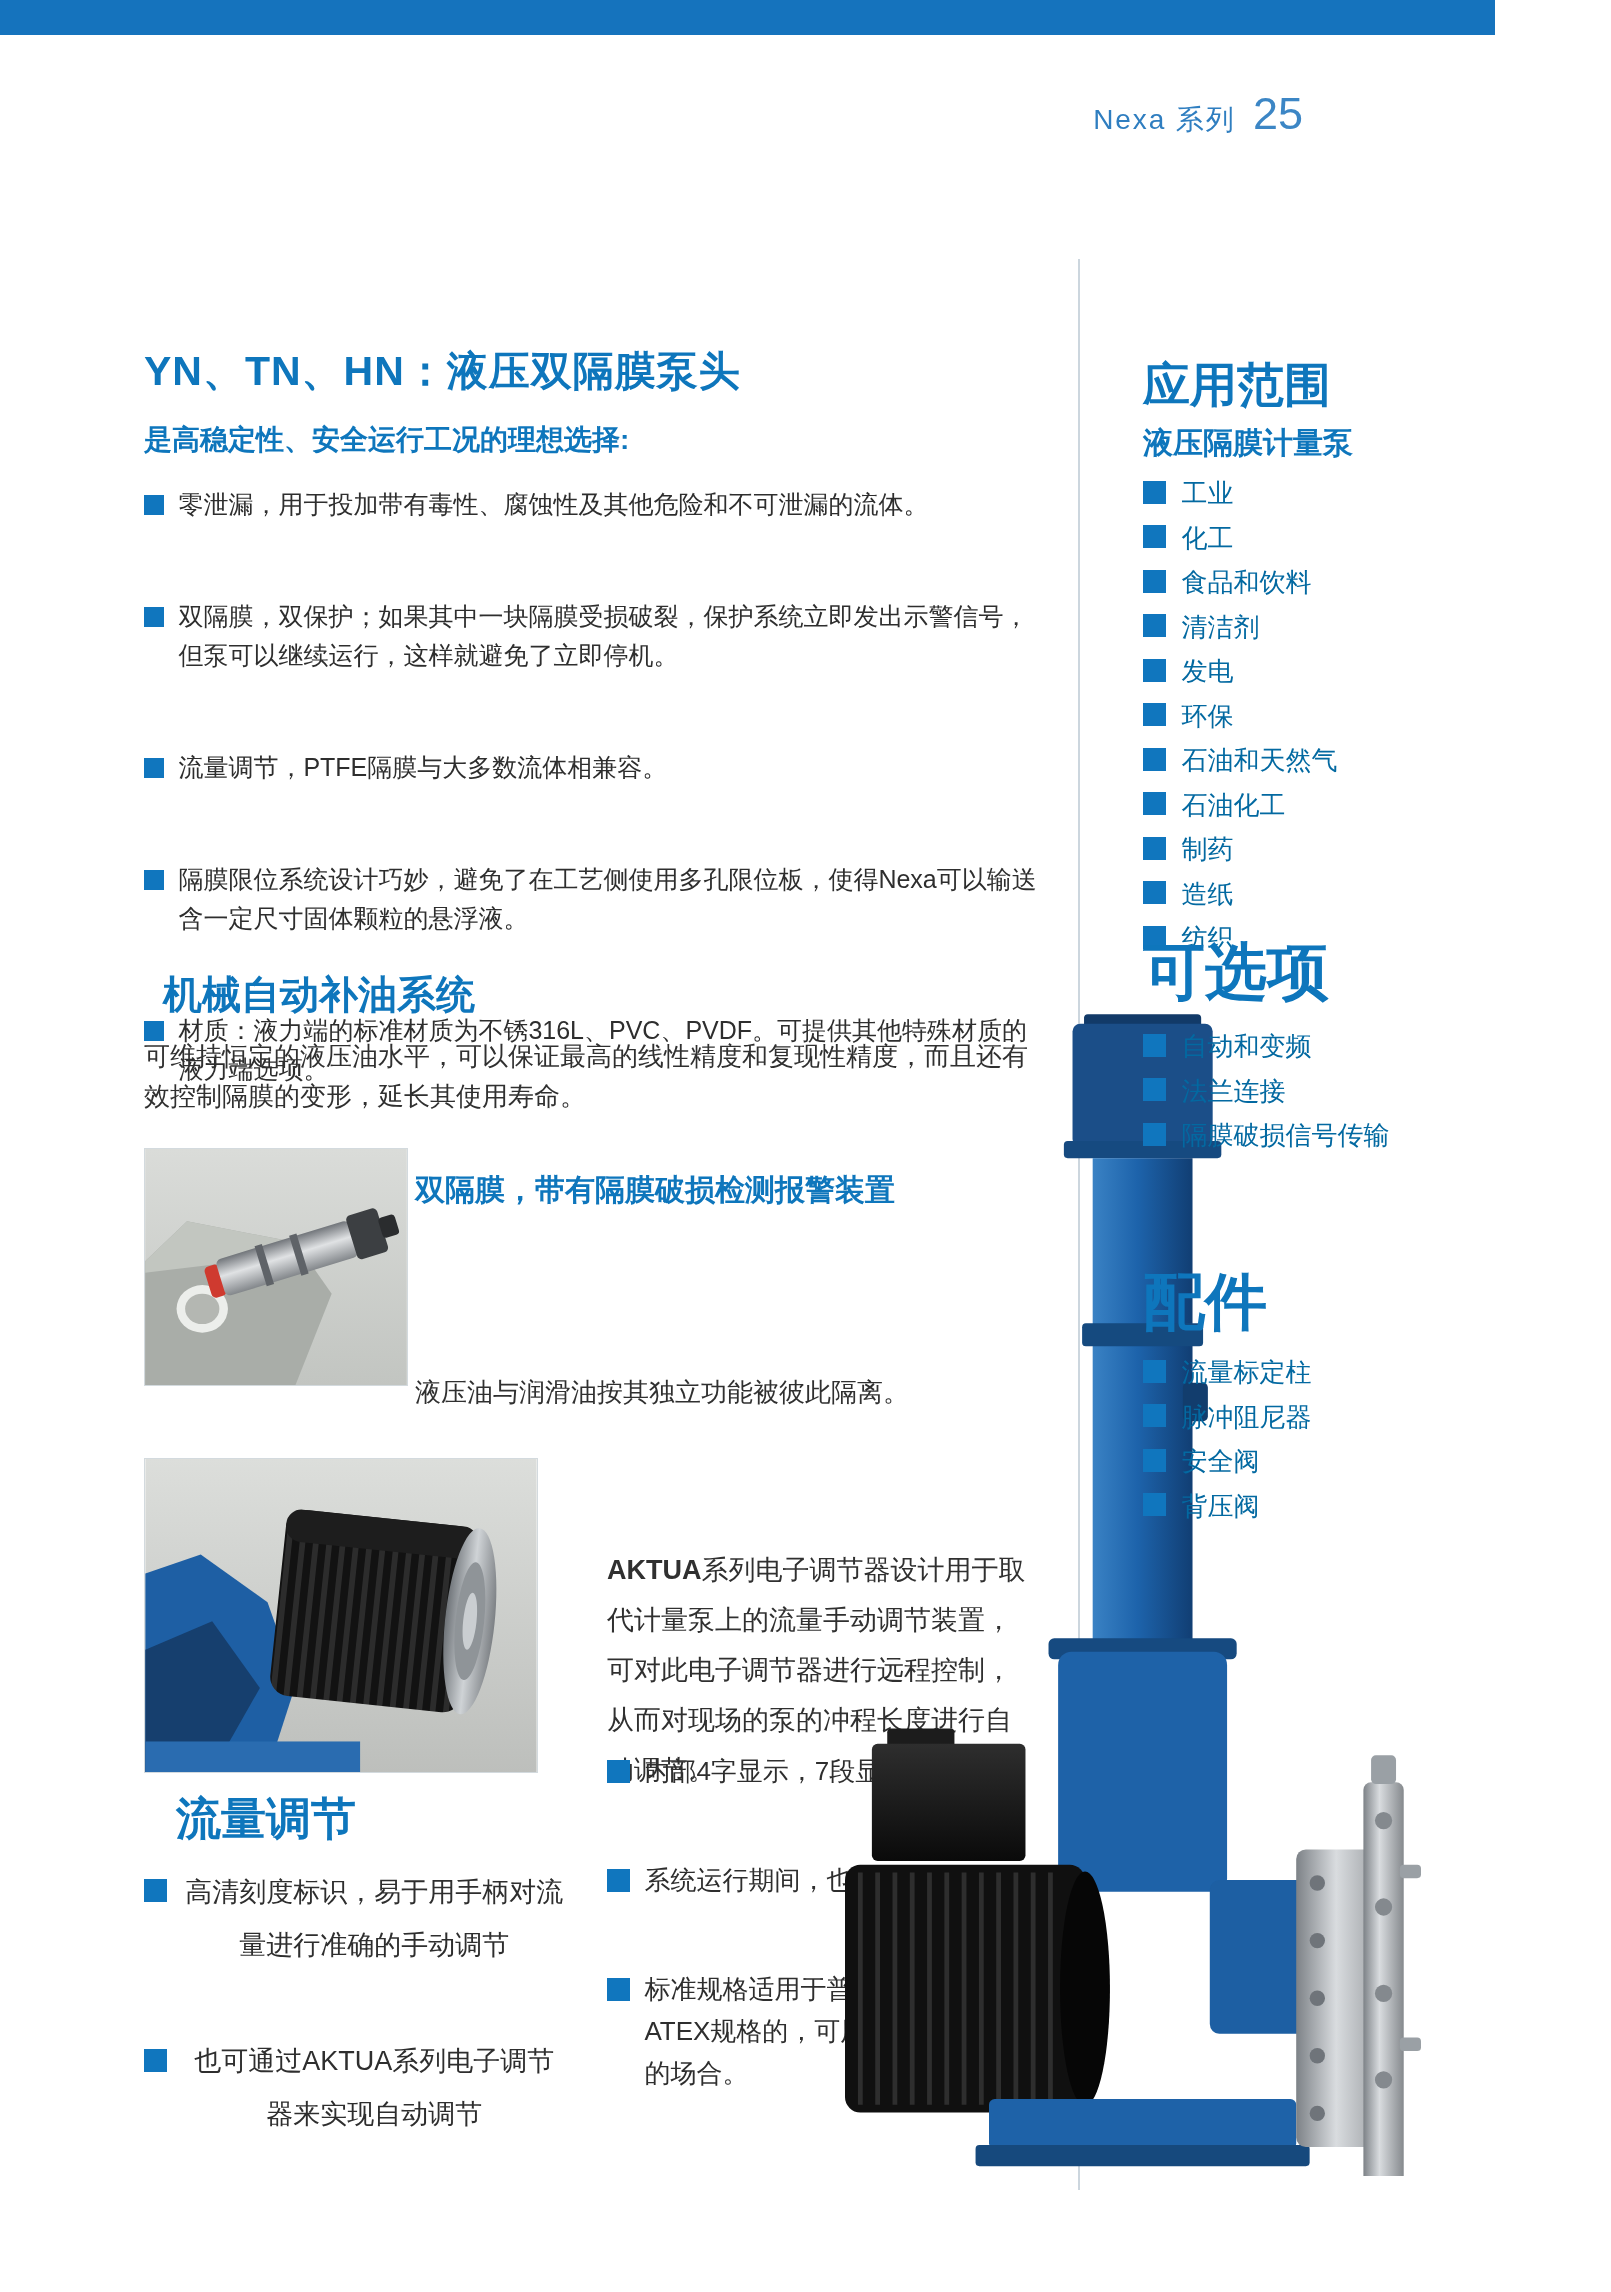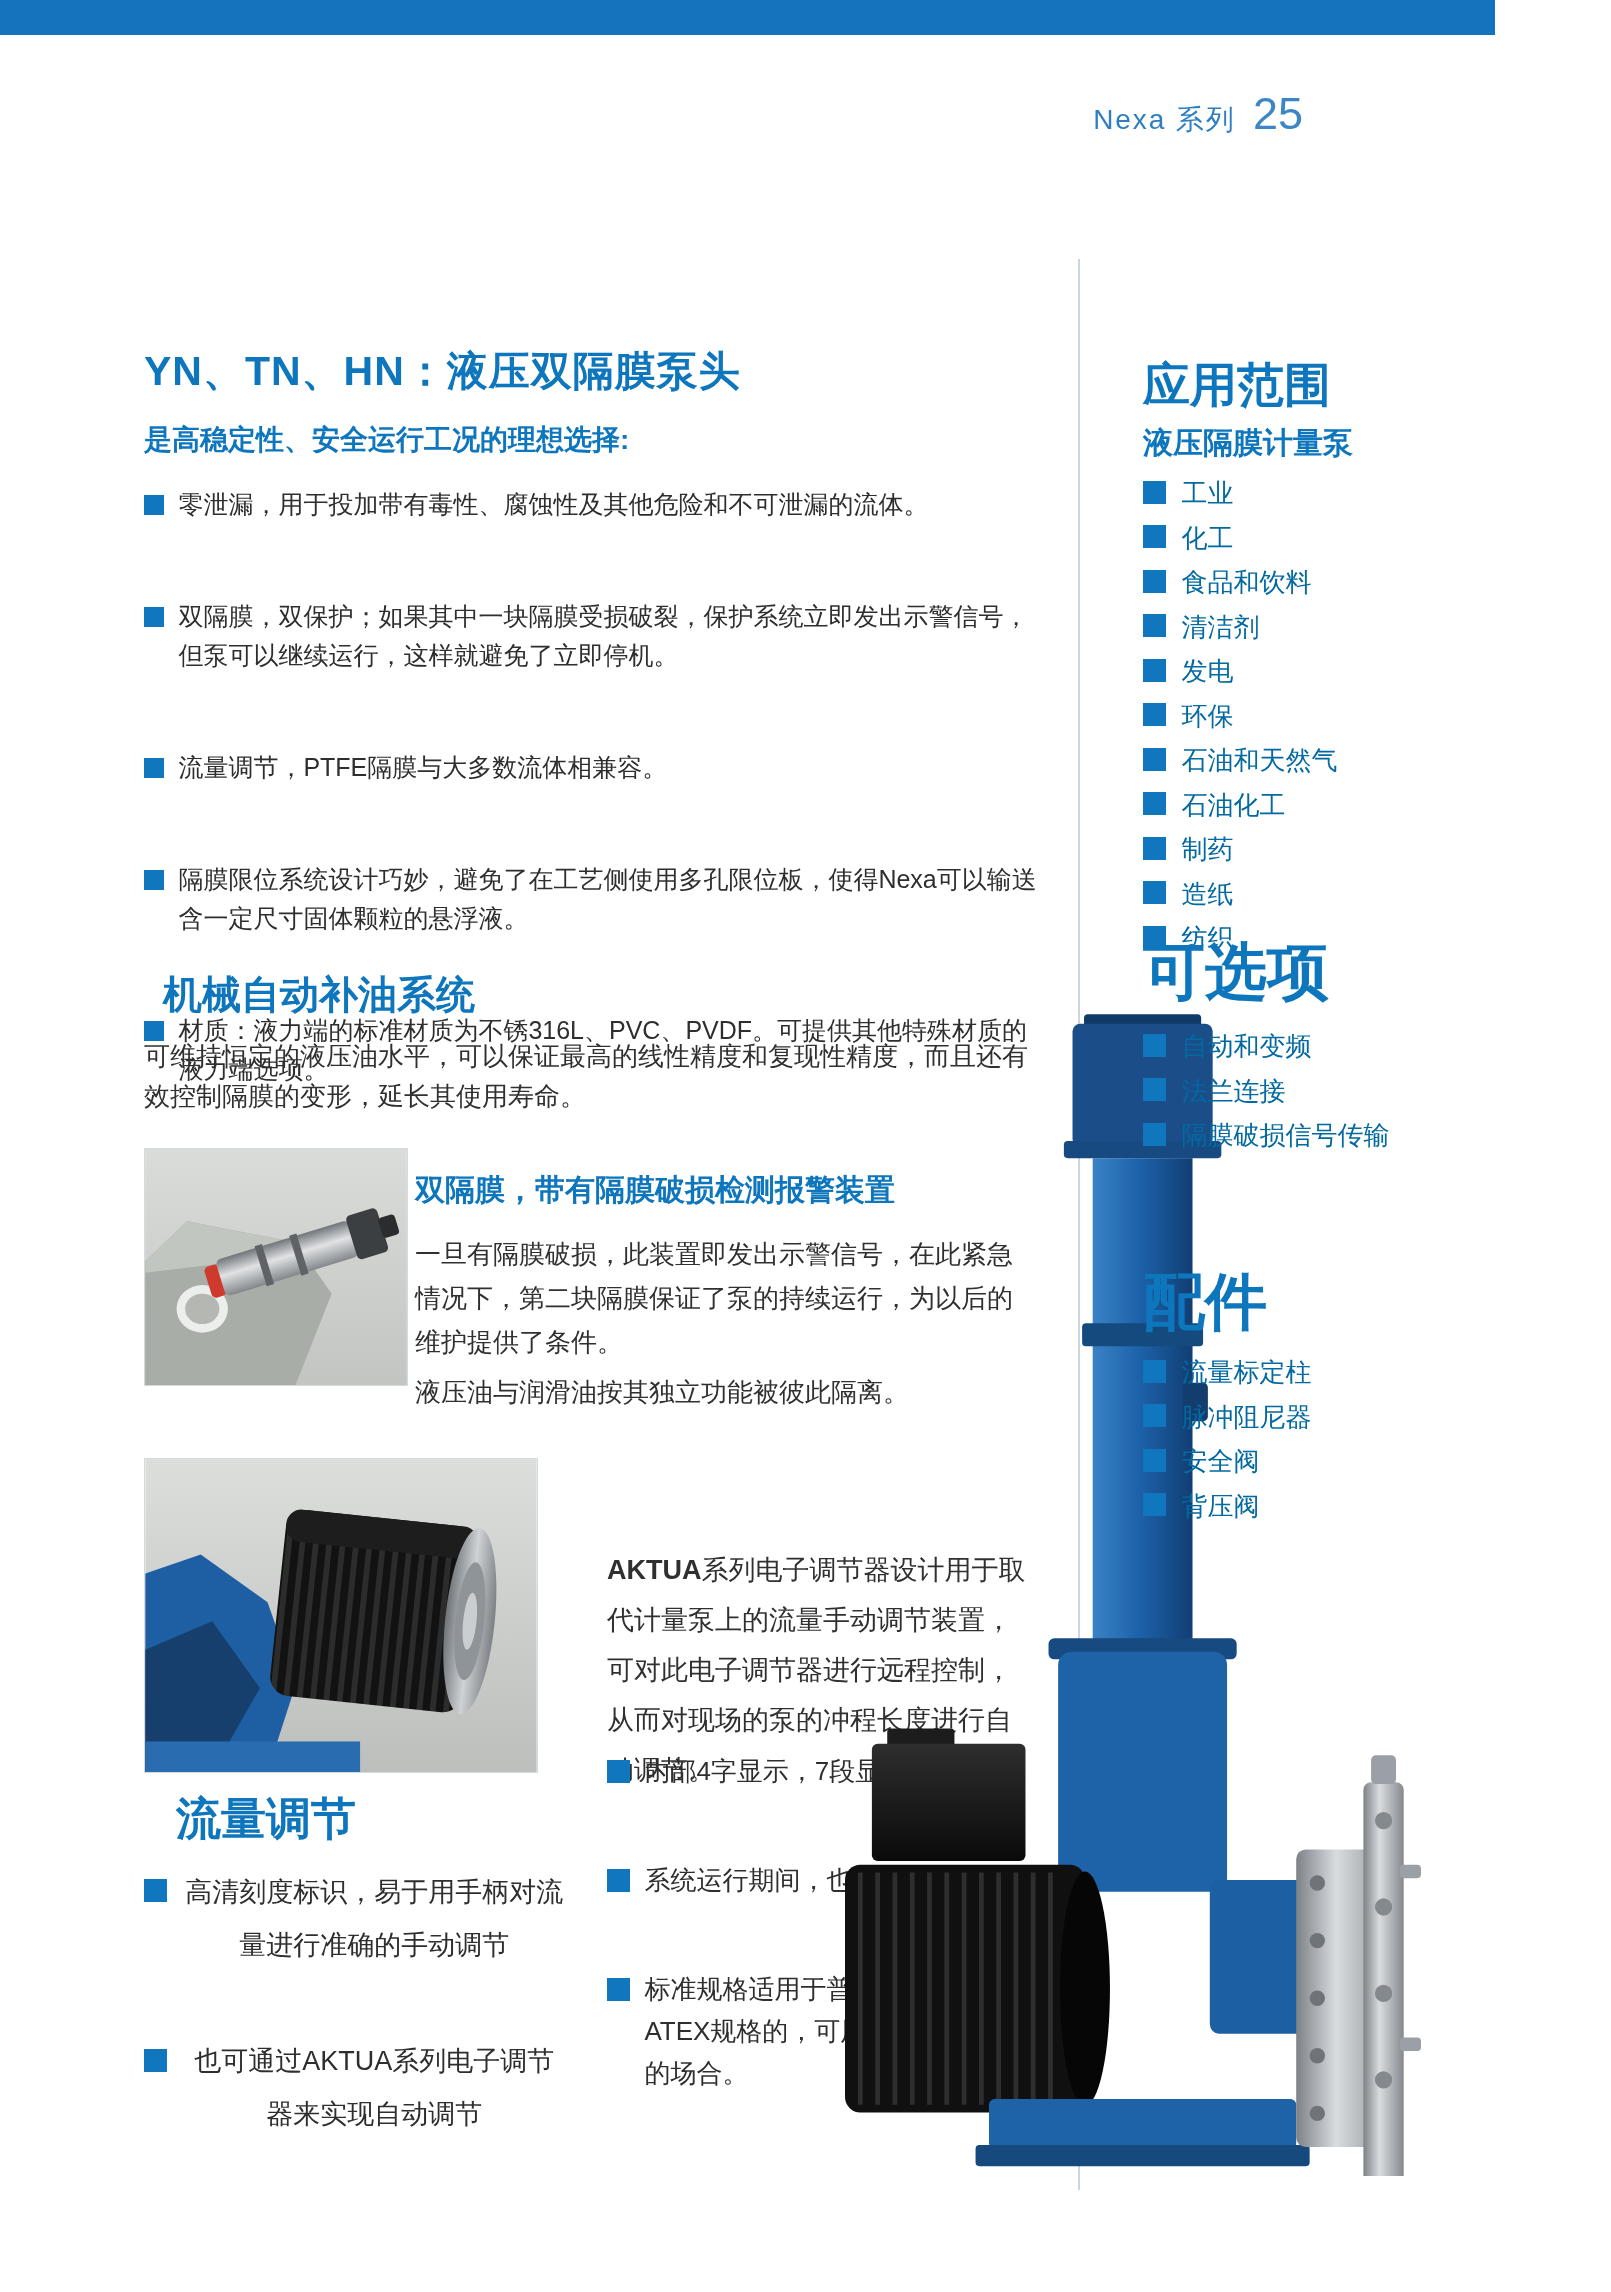--- a/index.html
+++ b/index.html
@@ -112,21 +112,20 @@
       <rect x="62" y="100" width="16" height="34" rx="5" fill="#cf3a2f"></rect>
       <rect x="76" y="96" width="146" height="40" rx="6" fill="url(#m2)"></rect>
       <rect x="120" y="94" width="8" height="44" fill="#5f6368"></rect>
       <rect x="158" y="94" width="8" height="44" fill="#5f6368"></rect>
       <rect x="220" y="92" width="34" height="48" rx="5" fill="#3c3f42"></rect>
       <rect x="252" y="104" width="18" height="22" rx="4" fill="#2a2c2e"></rect>
     </g>
   </svg>
 
   <h3 class="abs h-blue t-med" style="left:415px;top:1170px;width:634px;">双隔膜，带有隔膜破损检测报警装置</h3>
-  <p class="abs body-text" style="left:415px;top:1232px;width:623px;line-height:44px;">一旦有隔膜破损，此装置即发出示警信号，在此紧急情况下，第二块隔膜保证了泵的持续运行，为以后的维护提供了条件。</p>
   <p class="abs body-text" style="left:415px;top:1372px;width:623px;">液压油与润滑油按其独立功能被彼此隔离。</p>
 
   <svg class="abs photo" style="left:144px;top:1458px;" width="394" height="315" viewBox="0 0 410 328">
     <defs>
       <linearGradient id="g2" x1="0" y1="0" x2="0" y2="1">
         <stop offset="0" stop-color="#dcded b" stop-opacity="1"></stop>
           <stop offset="0" stop-color="#dcdedb"></stop>
           <stop offset="1" stop-color="#bdbfbc"></stop>
       </linearGradient>
       <linearGradient id="m3" x1="0" y1="0" x2="1" y2="0">

